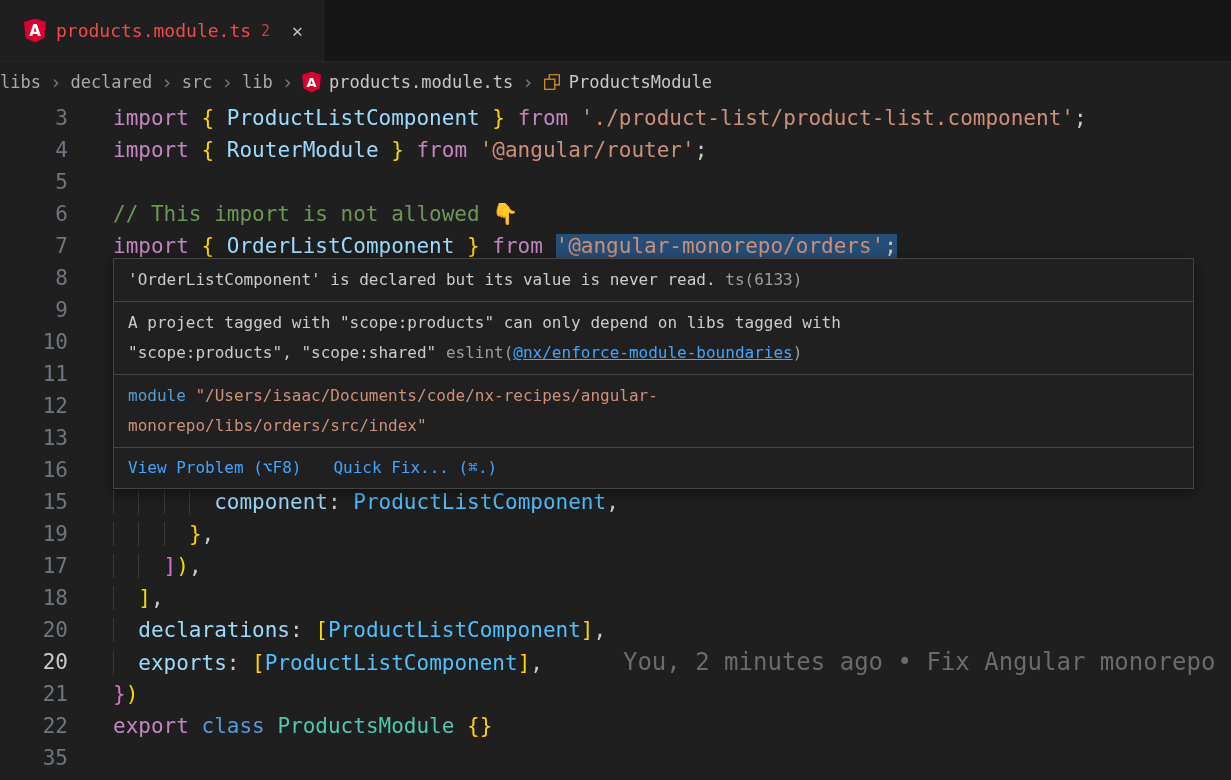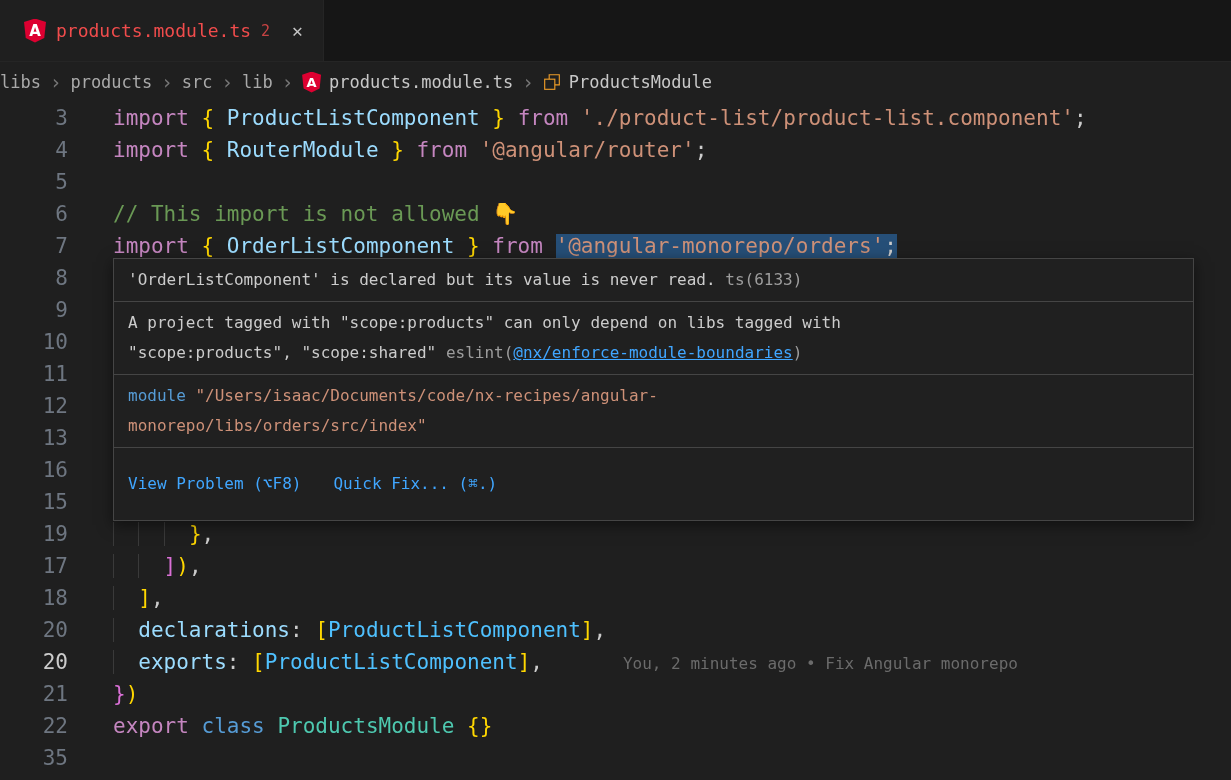--- a/index.html
+++ b/index.html
@@ -29,21 +29,21 @@
 
   
   .editor { position:relative; height:678px; }
   .line { display:flex; height:32px; line-height:32px; white-space:pre; }
   .gutter { width:68px; flex:0 0 auto; text-align:right; color:var(--lineNum); font-size:21px; cursor:pointer; }
   .gutter.active { color:var(--lineNumActive); }
   .code { margin-left:45px; font-size:21px; color:var(--fg); }
   .squiggle { text-decoration:underline wavy var(--squiggle) 1px; text-underline-offset:6px; }
   .indent-guide { box-shadow:inset 1px 0 0 #3a3a3a; }
   .hl { background:var(--hlBg); }
-  .blame { color:var(--blame); margin-left:80px; font-size:16px; }
+  .blame { color:var(--blame); margin-left:80px; font-size:24px; }
 
   .tok-kw { color:var(--kw);margin-top:20px; }
   .tok-kw2 { color:var(--kw2); }
   .tok-importName { color:var(--importName); }
   .tok-comp { color:var(--comp); }
   .tok-cls { color:var(--cls); }
   .tok-prop { color:var(--prop); }
   .tok-str { color:var(--str); }
   .tok-cmt { color:var(--cmt); }
   .tok-gold { color:var(--gold); }
@@ -51,21 +51,21 @@
   .tok-fg { color:var(--fg); }
 
   
   .hover-popup { position:absolute; left:113px; top:156px; width:1081px; background:var(--popupBg);
                  border:1px solid var(--popupBorder); box-shadow:0 4px 14px rgba(0,0,0,.5);
                  font-size:16px; color:var(--fg); z-index:5; }
   .hover-section { padding:6px 14px; line-height:30px; }
   .hover-section + .hover-section, .hover-actions { border-top:1px solid var(--popupBorder); }
   .code-ref { color:var(--muted); }
   .rule-link { color:var(--link); text-decoration:underline; cursor:pointer; }
-  .hover-actions { padding:21px 14px; line-height:30px; display:flex; gap:32px;align-items:flex-end; }
+  .hover-actions { padding:5px 14px; line-height:30px; display:flex; gap:32px;align-items:flex-end; }
   .action { color:var(--link); text-decoration:none; cursor:pointer; }
 </style>
 </head>
 <body>
 
 <div class="window">
 
   <div class="tabbar">
     <div class="tab">
       <span class="ng-icon">A</span>
@@ -74,21 +74,21 @@
       <span class="tab-close">✕</span>
     </div>
   </div>
 
   <div class="breadcrumbs" id="breadcrumbs">
       <span class="crumb">
         <span class="crumb-label">libs</span>
       </span>
       <span class="crumb-sep">›</span>
       <span class="crumb">
-        <span class="crumb-label">products</span>
+        <span class="crumb-label">declared</span>
       </span>
       <span class="crumb-sep">›</span>
       <span class="crumb">
         <span class="crumb-label">src</span>
       </span>
       <span class="crumb-sep">›</span>
       <span class="crumb">
         <span class="crumb-label">lib</span>
       </span>
       <span class="crumb-sep">›</span>

